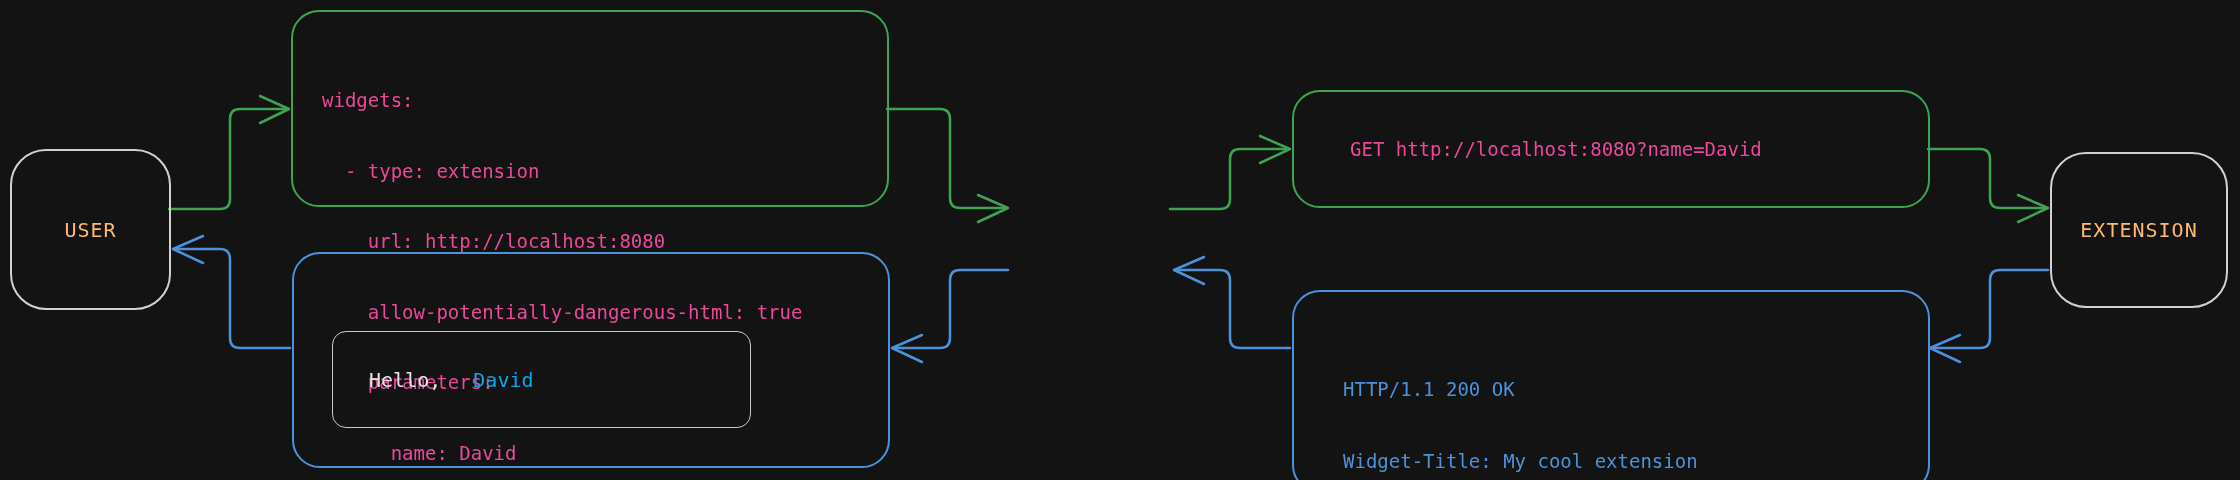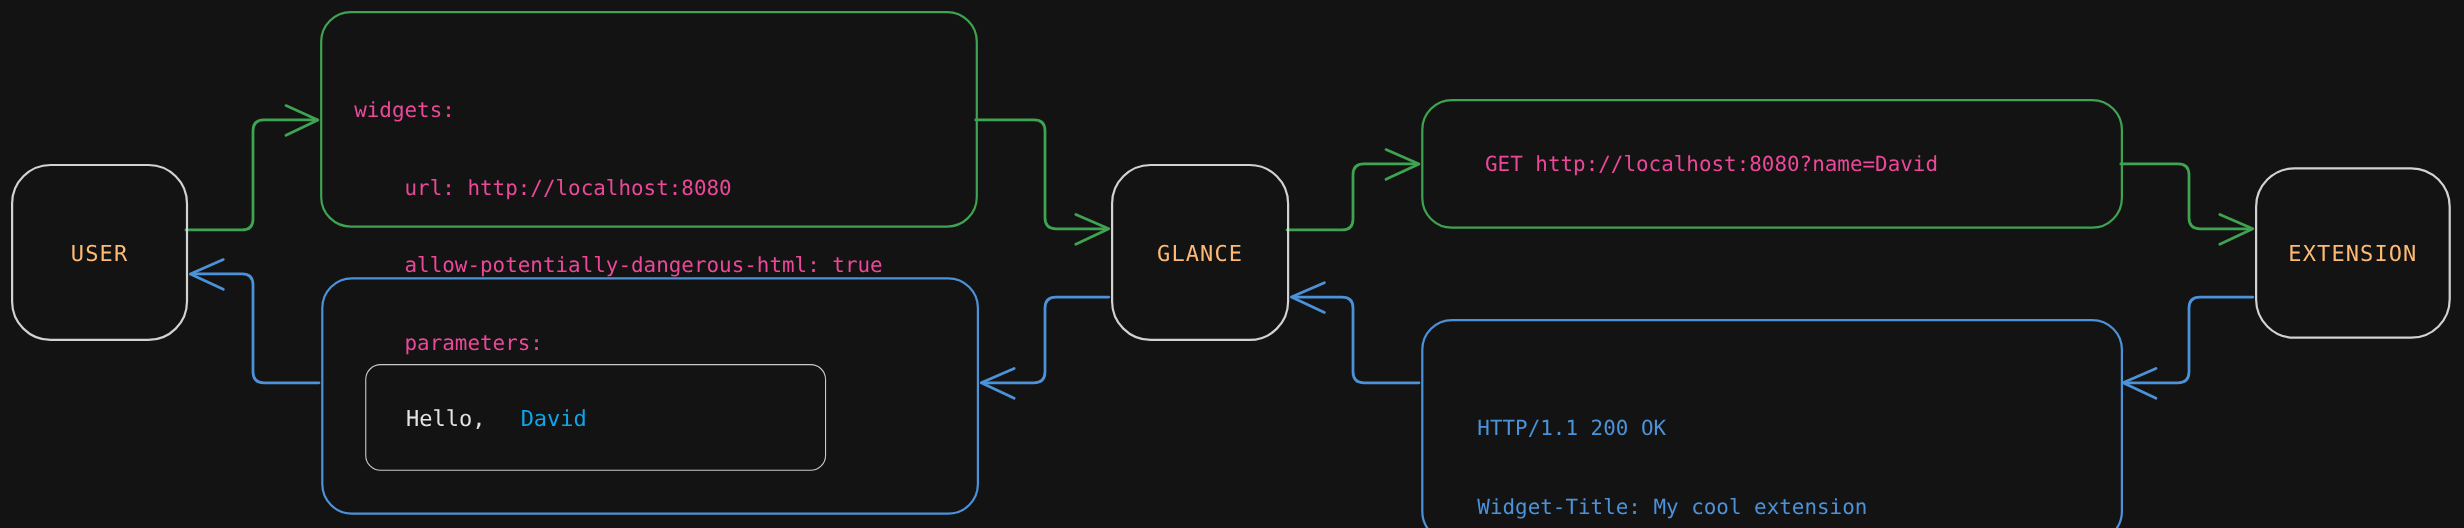--- a/index.html
+++ b/index.html
@@ -71,34 +71,33 @@
       <path d="M922,335 L892,348 L922,362"></path>
       <path d="M290,348 H240 Q230,348 230,338 V259 Q230,249 220,249 H175"></path>
       <path d="M203,236 L173,249 L203,263"></path>
     </g>
   </svg>
 
   <div class="node" id="user-node">
     <span>USER</span>
   </div>
 
-  <div class="node" id="glance-node">
-    <span>GLANCE</span>
-  </div>
 
   <div class="node" id="extension-node">
     <span>EXTENSION</span>
   </div>
 
   <div class="msgbox green" id="config-box">
     <div class="codelines">
       <div>widgets:</div>
+      <div>  - type: extension</div>
       <div>    url: http://localhost:8080</div>
       <div>    allow-potentially-dangerous-html: true</div>
       <div>    parameters:</div>
+      <div>      name: David</div>
     </div>
   </div>
 
   <div class="msgbox green" id="request-box">
     <div class="codelines">GET http://localhost:8080?name=David</div>
   </div>
 
   <div class="msgbox blue" id="response-box">
     <div class="codelines">
       <div>HTTP/1.1 200 OK</div>

